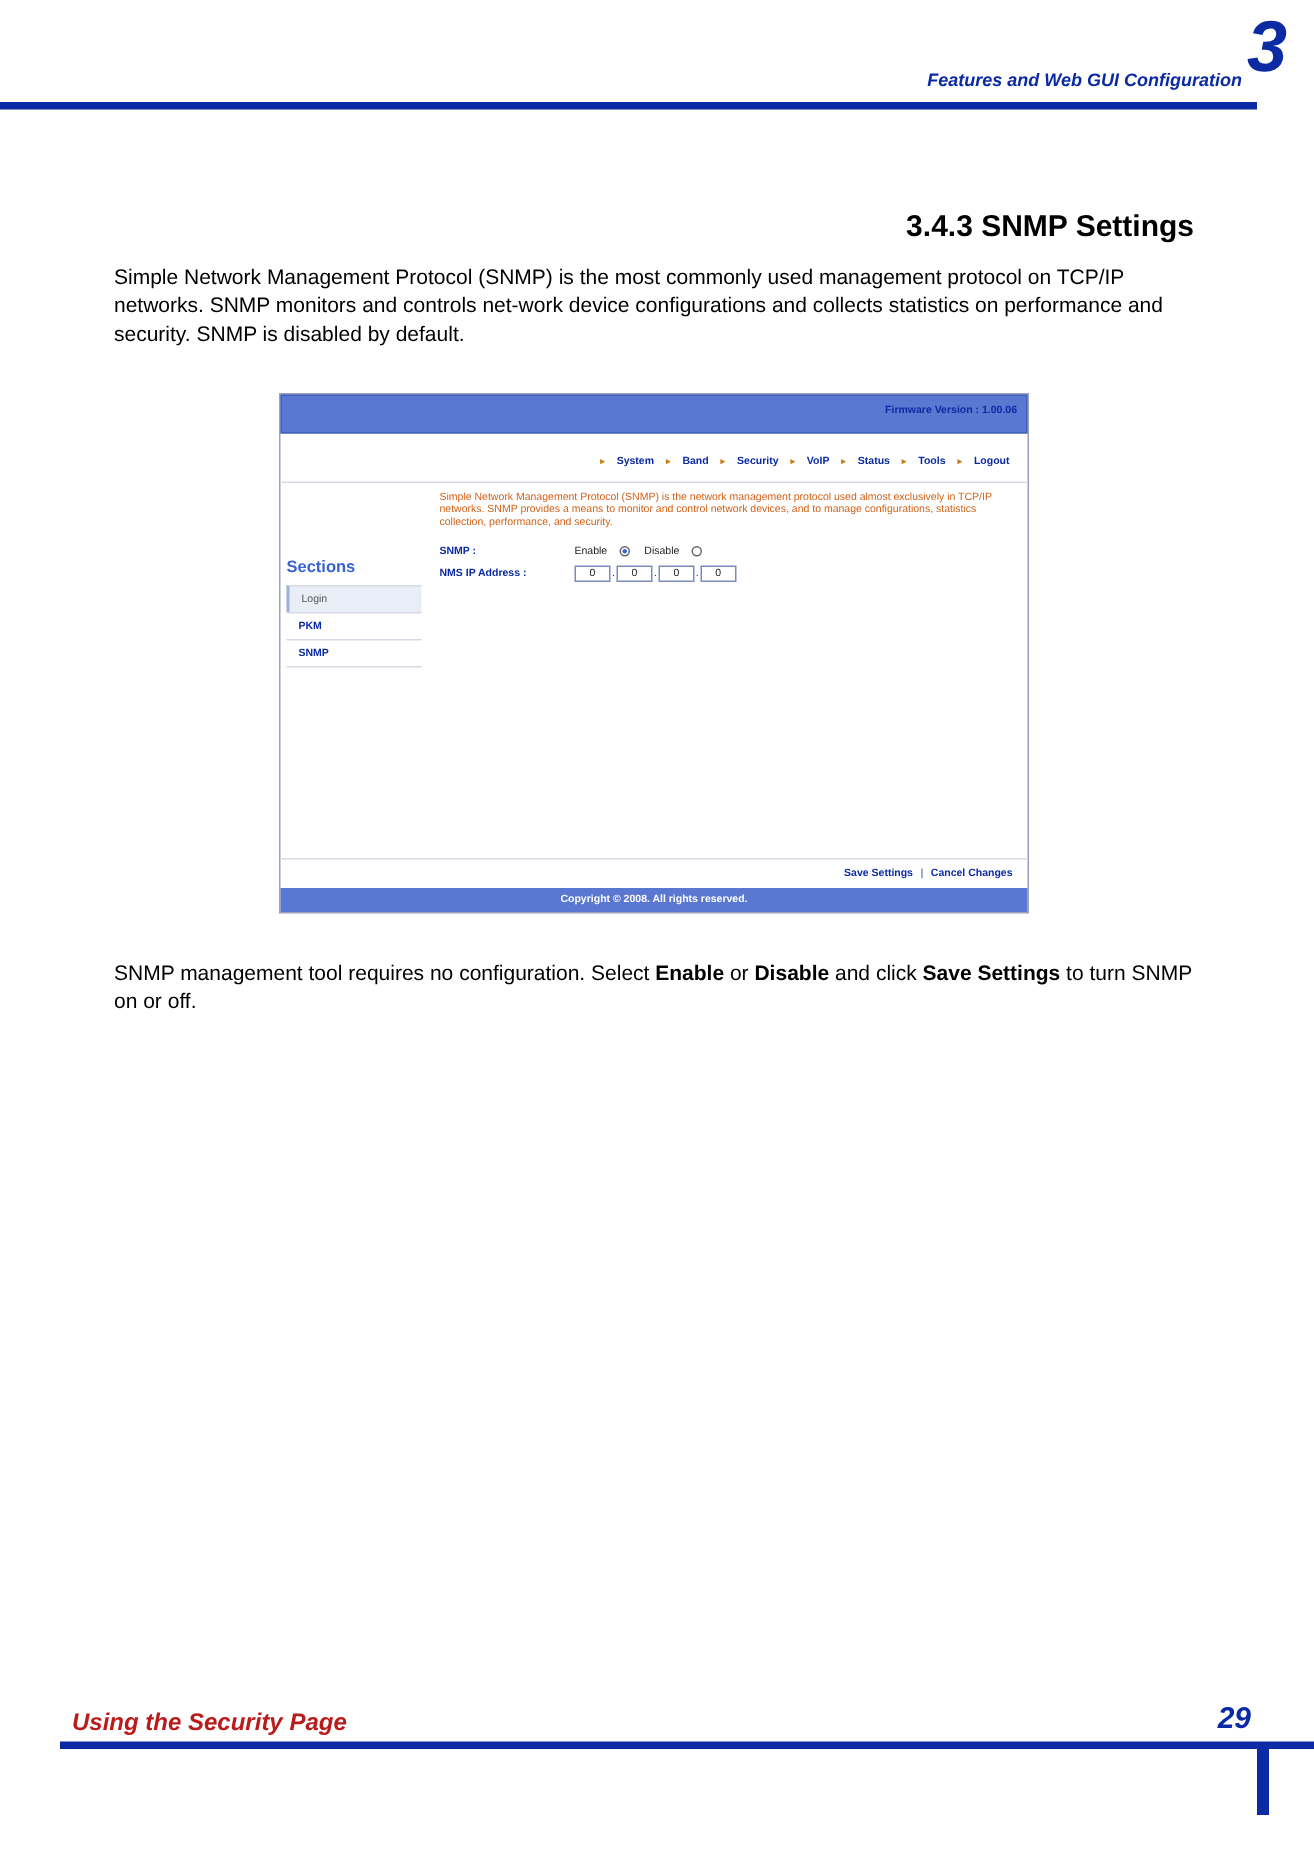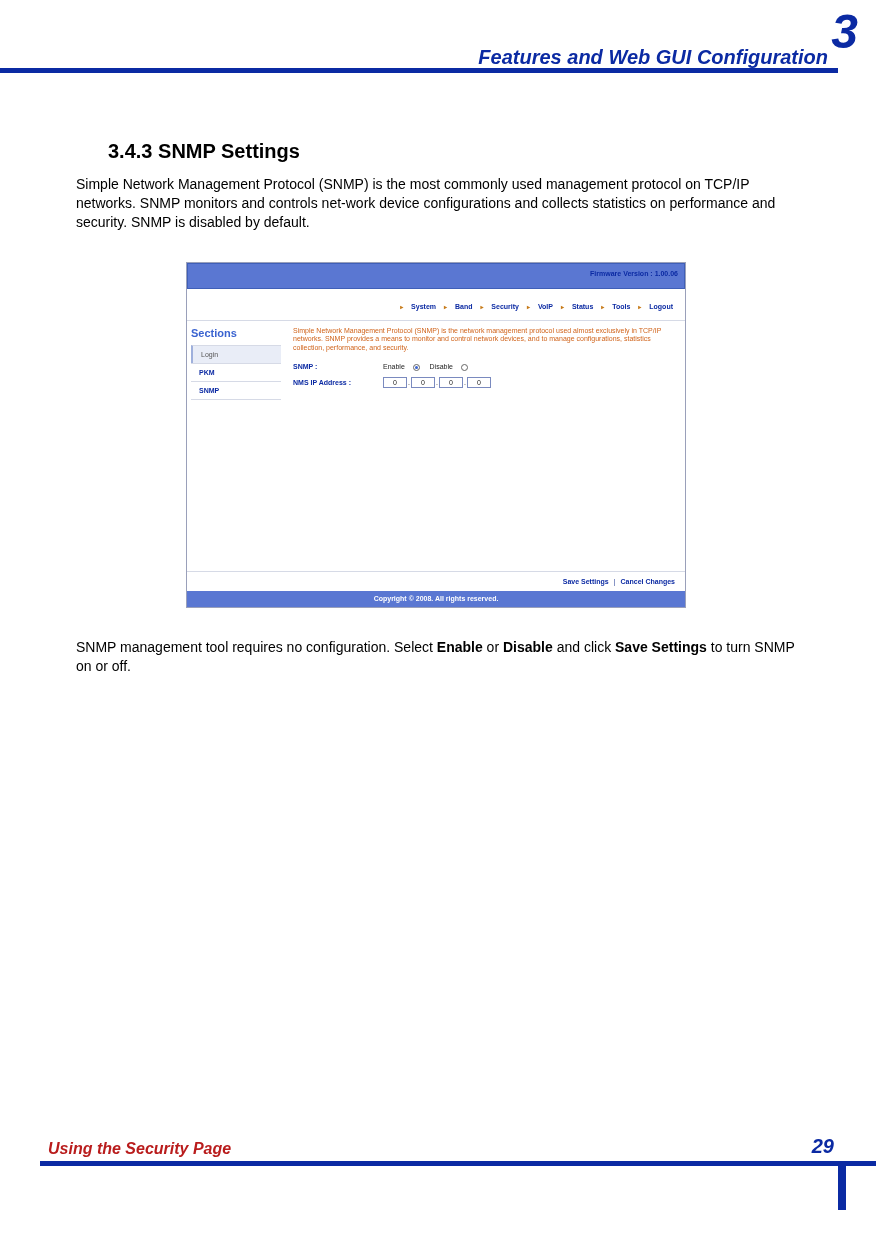--- a/index.html
+++ b/index.html
@@ -21,21 +21,21 @@
     height: 5px;
     background: #0b2aa3;
   }
   .header-title {
     position: absolute;
     top: 46px;
     right: 48px;
     font-family: Verdana, Arial, sans-serif;
     font-weight: bold;
     font-style: italic;
-    font-size: 20px;
+    font-size: 12px;
     color: #0b2aa3;
   }
   .chapter-num {
     position: absolute;
     top: 8px;
     right: 18px;
     font-family: Verdana, Arial, sans-serif;
     font-weight: bold;
     font-style: italic;
     font-size: 48px;
@@ -49,20 +49,21 @@
     top: 140px;
     left: 76px;
     width: 720px;
   }
   .sec-heading {
     font-family: Verdana, Arial, sans-serif;
     font-weight: bold;
     font-size: 20px;
     margin-left: 32px;
     margin-bottom: 12px;
+    text-align: right;
   }
   .para {
     font-size: 14px;
     line-height: 1.35;
     margin-bottom: 14px;
   }
   .para .bold { font-weight: bold; }
 
   
   .shot-wrap {
@@ -97,20 +98,21 @@
   }
   .shot-nav .nav-item { margin: 0 4px; }
   .shot-nav .caret { color: #c77b1a; font-size: 6px; }
   .shot-main {
     display: flex;
     min-height: 250px;
   }
   .shot-side {
     width: 98px;
     padding: 6px 4px;
+    margin-top: 44px;
   }
   .shot-side-title {
     color: #3a63d0;
     font-weight: bold;
     font-size: 11px;
     margin-bottom: 6px;
   }
   .shot-side-item {
     border-top: 1px solid #d6dae6;
     padding: 5px 8px;

